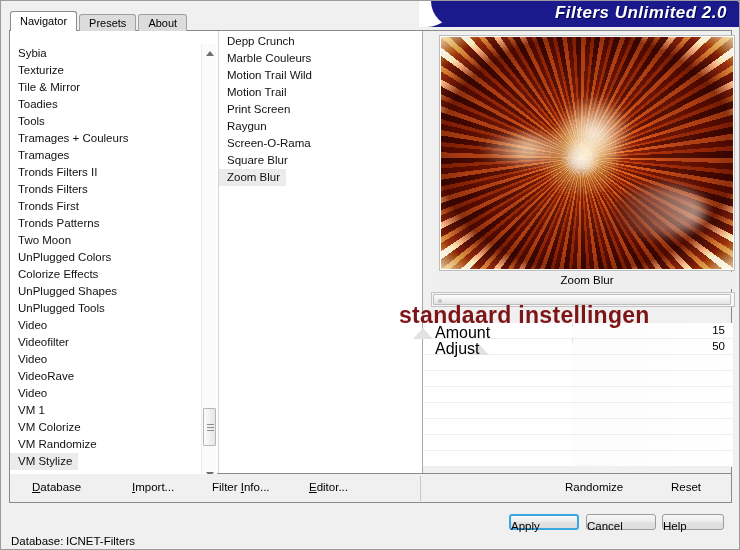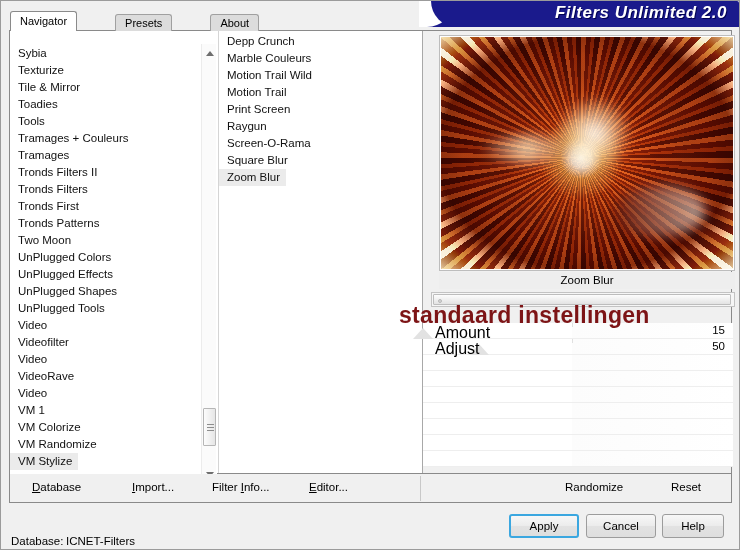--- a/index.html
+++ b/index.html
@@ -68,21 +68,20 @@
 
   
   .tabstrip {
     position: absolute;
     left: 9px;
     top: 10px;
     height: 20px;
     display: flex;
     align-items: flex-end;
     z-index: 5;
-    gap: 36px;
   }
   .tab {
     height: 17px;
     line-height: 17px;
     padding: 0 9px;
     margin-right: 2px;
     font-size: 11px;
     background: #dcdcdc;
     border: 1px solid #a0a0a0;
     border-bottom: none;
@@ -409,23 +408,22 @@
     left: 10px;
     font-size: 11.5px;
     color: #000;
     white-space: nowrap;
     margin-top: 24px;
   }
   .status-line .lbl { display: inline-block; width: 55px; }
   .btn {
     position: absolute;
     top: 11px;
-    height: 24px;
+    height: 16px;
     line-height: 22px;
-    text-align: center;
     font-size: 11.5px;
     background: linear-gradient(to bottom, #f7f7f7 0%, #ececec 48%, #e2e2e2 52%, #dedede 100%);
     border: 1px solid #9c9c9c;
     border-radius: 3px;
     color: #000;
     box-sizing: border-box;
     cursor: default;
   }
   .btn.default {
     border: 2px solid #3ba7e0;
@@ -459,21 +457,21 @@
         <div class="list-item">Toadies</div>
         <div class="list-item">Tools</div>
         <div class="list-item">Tramages + Couleurs</div>
         <div class="list-item">Tramages</div>
         <div class="list-item">Tronds Filters II</div>
         <div class="list-item">Tronds Filters</div>
         <div class="list-item">Tronds First</div>
         <div class="list-item">Tronds Patterns</div>
         <div class="list-item">Two Moon</div>
         <div class="list-item">UnPlugged Colors</div>
-        <div class="list-item">UnPlugged Effects</div>
+        <div class="list-item">Colorize Effects</div>
         <div class="list-item">UnPlugged Shapes</div>
         <div class="list-item">UnPlugged Tools</div>
         <div class="list-item">Video</div>
         <div class="list-item">Videofilter</div>
         <div class="list-item">Video</div>
         <div class="list-item">VideoRave</div>
         <div class="list-item">Video</div>
         <div class="list-item">VM 1</div>
         <div class="list-item">VM Colorize</div>
         <div class="list-item">VM Randomize</div>

